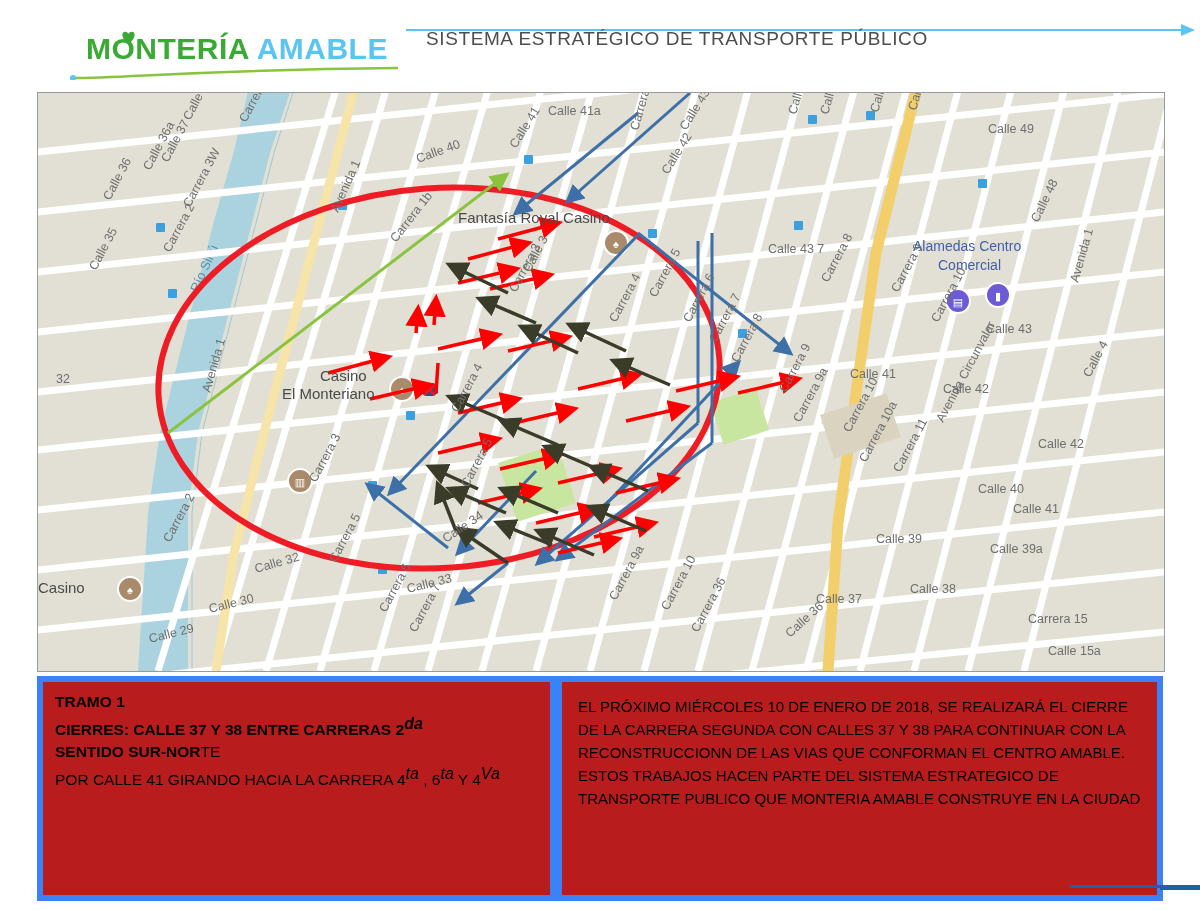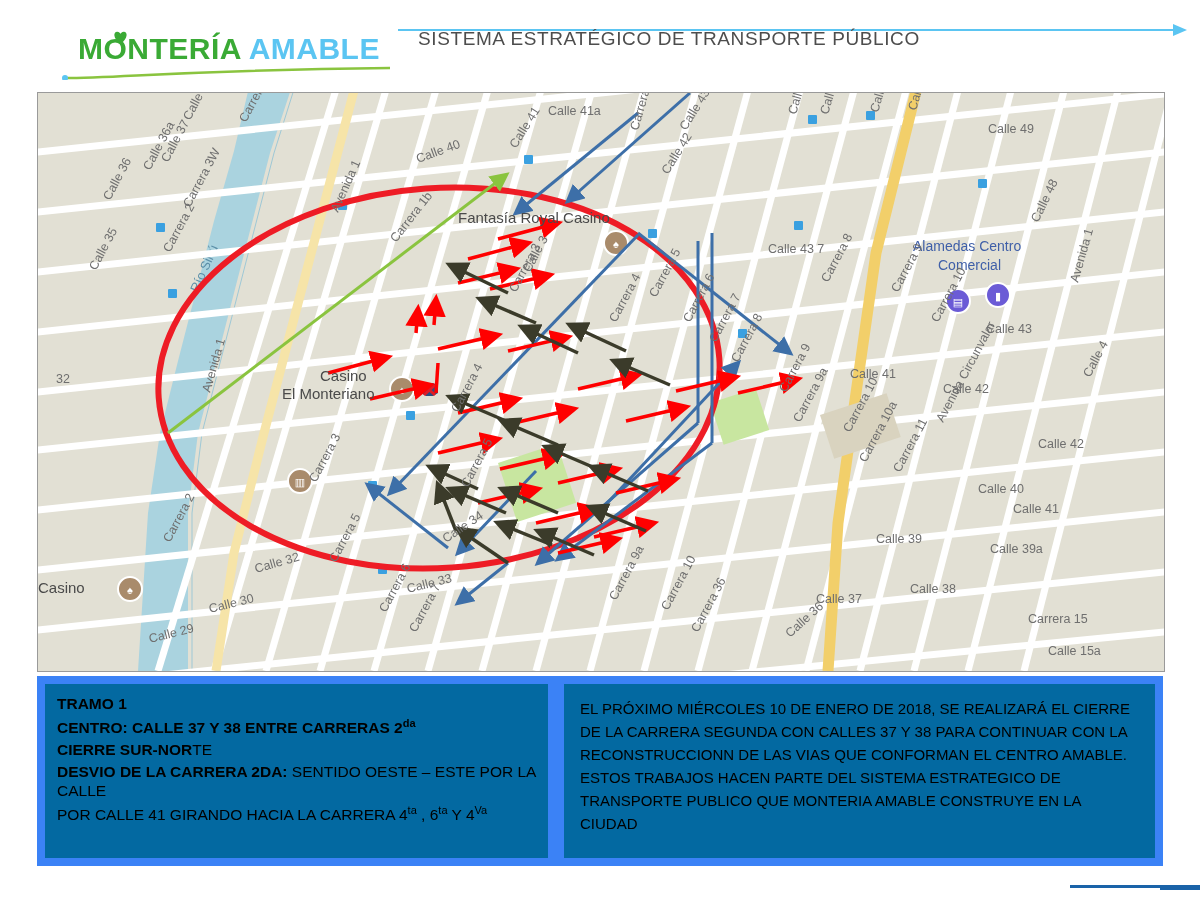--- a/index.html
+++ b/index.html
@@ -5,21 +5,21 @@
   html,body{margin:0;padding:0;}
   body{
     width:1200px;height:910px;
     background:#ffffff;
     font-family:"Liberation Sans", sans-serif;
     overflow:hidden;
     position:relative;
   }
 
   
-  .header{position:absolute;left:0;top:0;width:992px;height:86px;}
+  .header{position:absolute;left:8px;top:0;width:992px;height:86px;}
   .logo-wrap{position:absolute;left:40px;top:18px;width:350px;height:52px;}
   .logo-text{
     position:absolute;left:38px;top:14px;
     font-size:30px;font-weight:bold;letter-spacing:.5px;
     white-space:nowrap;
   }
   .logo-monteria{color:#3aaa35;}
   .logo-amable{color:#5bc5f2;}
   .logo-heart{
     position:absolute;left:72px;top:12px;width:17px;height:15px;
@@ -37,31 +37,31 @@
   
   .map-frame{
     position:absolute;left:37px;top:92px;width:1126px;height:578px;
     border:1px solid #9a9a9a;background:#eceade;overflow:hidden;
   }
   .map-svg{position:absolute;left:0;top:0;}
 
   
   .panels{position:absolute;left:37px;top:676px;width:1126px;height:207px;}
   .panel{
-    position:absolute;top:0;height:190px;border:8px solid #3b82f6;background:#0369a1;
+    position:absolute;top:0;height:225px;border:6px solid #3b82f6;background:#b91c1c;
     box-sizing:border-box;
   }
   .panel-left{left:0;width:519px;padding:10px 12px;}
   .panel-right{left:519px;width:607px;padding:14px 16px;}
   .panel-left p{
     margin:0 0 2px 0;font-size:15.5px;color:#000;line-height:1.28;
   }
   .panel-left .b{font-weight:bold;}
   .hl-meses{color:#ffbf00;font-weight:bold;}
-  .sup{font-size:11px;vertical-align:super;}
+  .sup{font-size:16px;vertical-align:super;font-style:italic;}
   .panel-right p{
     margin:0;font-size:15px;color:#000;line-height:1.53;
   }
   .footer-rule{
     position:absolute;left:1070px;top:885px;width:130px;height:3px;background:#1a63a8;
   }
   .footer-rule2{
     position:absolute;left:1160px;top:888px;width:40px;height:2px;background:#1a63a8;
   }
 </style>
@@ -356,27 +356,24 @@
         <text x="390" y="0" transform="rotate(0 390 0)">41</text>
       </g>
   </svg>
 </div>
 
 <div class="panels">
 
   <div class="panel panel-left">
     <p class="b">TRAMO 1</p>
     <p>
-      <span class="b">CENTRO</span><span class="b">: CALLE 37 Y 38 ENTRE CARRERAS 2</span><span class="b sup">da</span>
+      <span class="b">CIERRES</span><span class="b">: CALLE 37 Y 38 ENTRE CARRERAS 2</span><span class="b sup">da</span>
     </p>
     <p>
-      <span class="b">CIERRE SUR-NOR</span><span>TE</span>
-    </p>
-    <p>
-      <span class="b">DESVIO DE LA CARRERA 2DA:</span><span> SENTIDO OESTE – ESTE POR LA CALLE</span>
+      <span class="b">SENTIDO SUR-NOR</span><span>TE</span>
     </p>
     <p>
       <span>POR CALLE 41 GIRANDO HACIA LA CARRERA 4</span><span class="sup">ta</span><span> , 6</span><span class="sup">ta</span><span>  Y 4</span><span class="sup">Va</span>
     </p>
   </div>
 
   <div class="panel panel-right">
     <p>EL PRÓXIMO MIÉRCOLES 10 DE ENERO DE 2018, SE REALIZARÁ EL CIERRE DE LA CARRERA SEGUNDA CON CALLES 37 Y 38 PARA CONTINUAR CON LA RECONSTRUCCIONN DE LAS VIAS QUE CONFORMAN EL CENTRO AMABLE. ESTOS TRABAJOS HACEN PARTE DEL SISTEMA ESTRATEGICO DE TRANSPORTE PUBLICO QUE MONTERIA AMABLE  CONSTRUYE EN LA CIUDAD</p>
   </div>
 </div>

